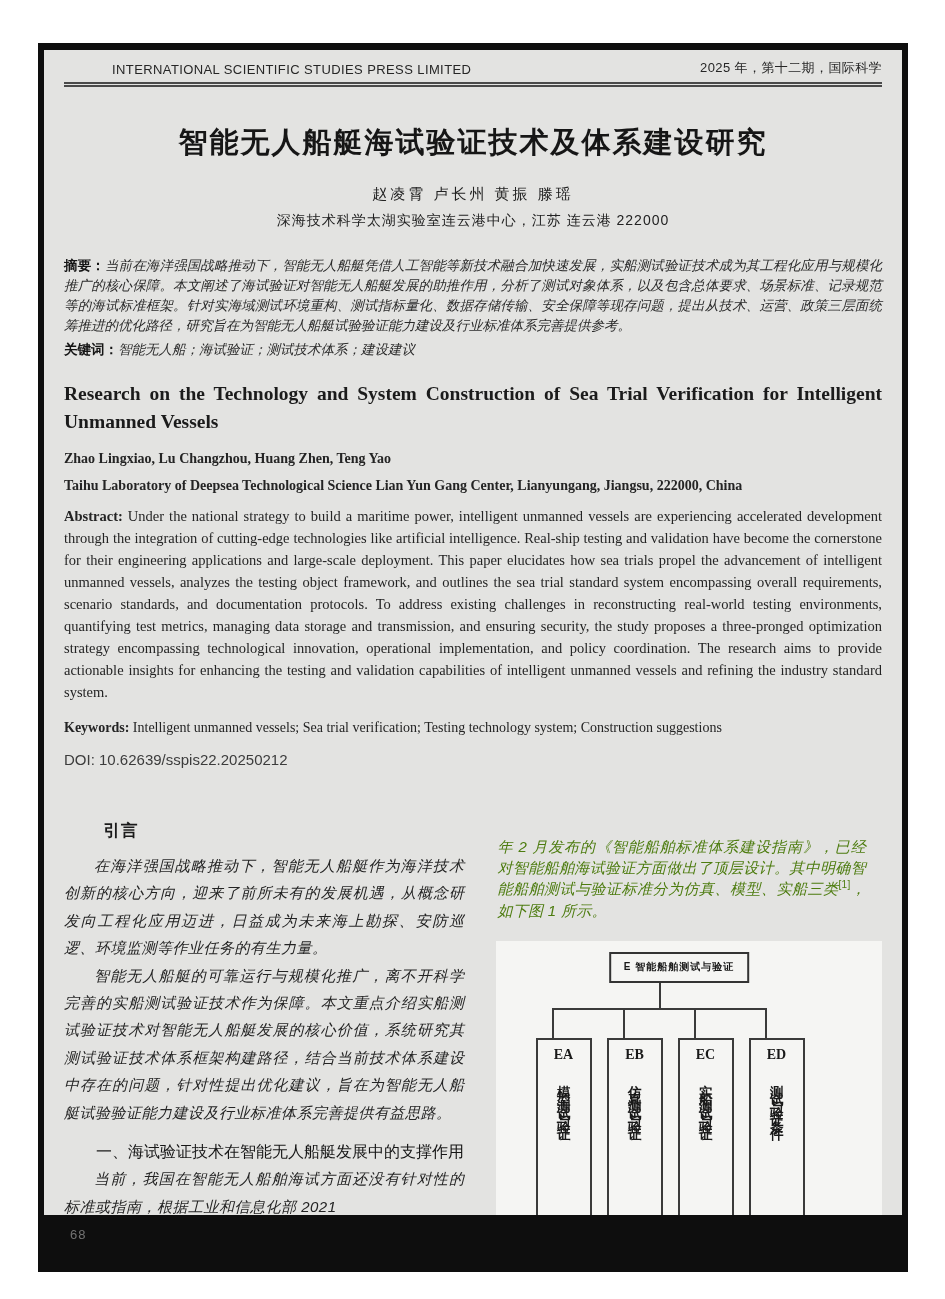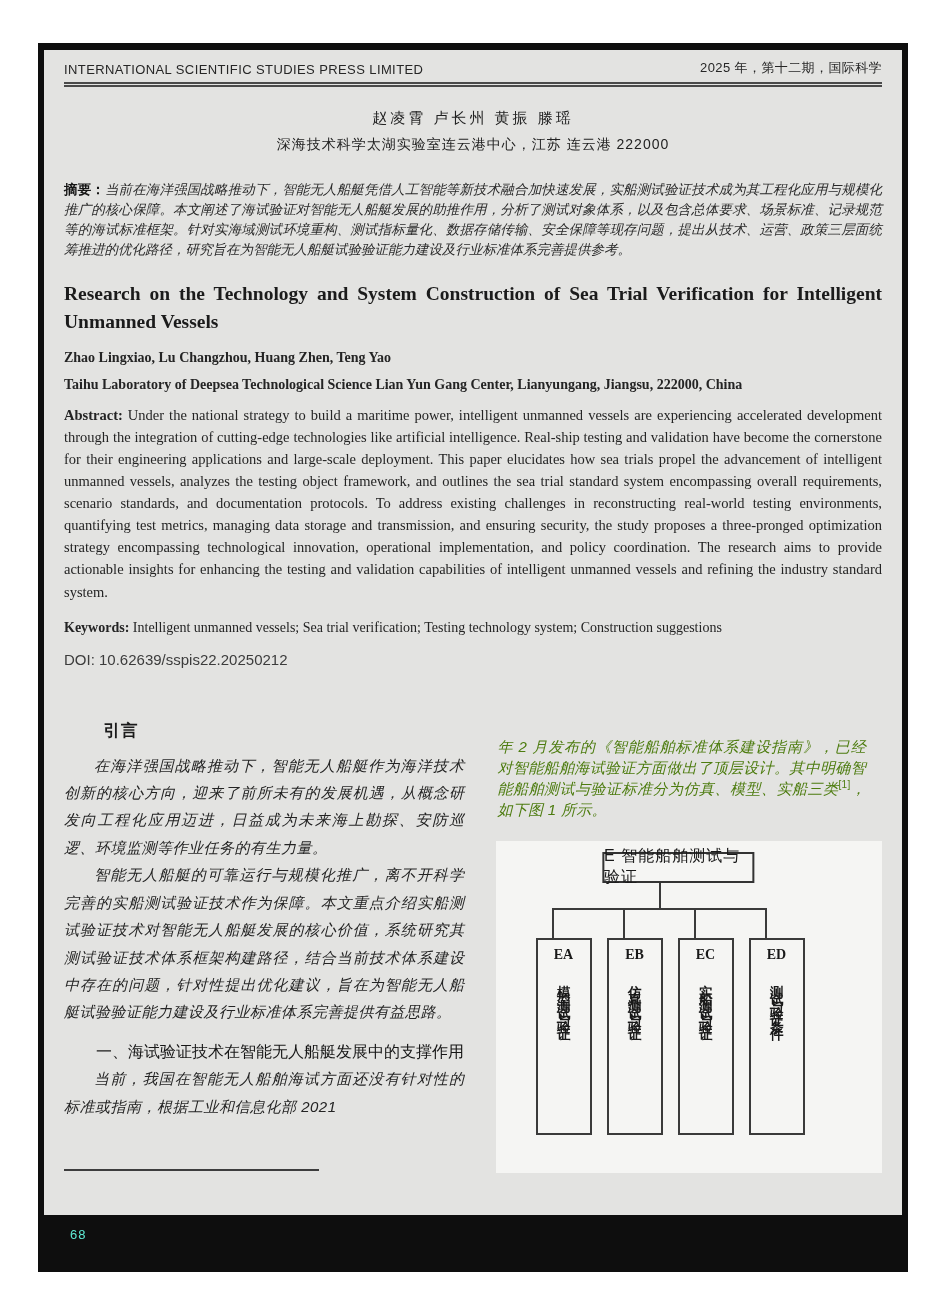--- a/index.html
+++ b/index.html
@@ -1,22 +1,22 @@
 <!DOCTYPE html>
 <html><head>
 <meta charset="utf-8">
 <style>
   html,body{margin:0;padding:0;background:#ffffff;width:945px;height:1299px;overflow:hidden;}
   *{box-sizing:border-box;}
   .scan{position:absolute;left:38px;top:43px;width:870px;height:1229px;background:#0e0e0e;padding:7px 6px 0 6px;font-family:"Liberation Sans",sans-serif;}
   .paper{width:100%;height:1165px;background:#e3e3e1;position:relative;padding:0 20px;overflow:hidden;color:#1d1d1d;}
   .band-bottom{position:relative;height:57px;}
-  .page-num{position:absolute;left:26px;top:12px;color:#5eead4;font-size:13px;letter-spacing:1px;}
+  .page-num{position:absolute;left:26px;top:12px;color:#737373;font-size:13px;letter-spacing:1px;}
 
-  .jheader{display:flex;justify-content:space-between;align-items:flex-end;padding-top:9px;font-size:13px;color:#262626;letter-spacing:.4px;}
+  .jheader{display:flex;justify-content:space-between;align-items:flex-end;padding-top:9px;font-size:13px;color:#262626;letter-spacing:.4px;margin-left:48px;}
   .jrule{margin-top:5px;border-top:2px solid #4a4a4a;height:5px;border-bottom:2px solid #4a4a4a;}
 
   .title-zh{margin-top:36px;text-align:center;font-family:"Liberation Serif",serif;font-weight:bold;font-size:29px;letter-spacing:2px;color:#161616;}
   .authors-zh{margin-top:22px;text-align:center;font-size:15px;letter-spacing:3px;color:#222;}
   .affil-zh{margin-top:8px;text-align:center;font-size:14px;letter-spacing:1px;color:#222;}
 
   .abs-zh{margin-top:26px;font-size:13.5px;line-height:1.48;text-align:justify;color:#2a2a2a;font-style:italic;}
   .abs-zh b,.kw-zh b{font-style:normal;color:#151515;}
   .kw-zh{margin-top:4px;font-size:13.5px;line-height:1.5;color:#2a2a2a;font-style:italic;}
 
@@ -33,42 +33,44 @@
   .h-intro{font-size:16.5px;font-weight:bold;text-indent:2.4em;color:#1a1a1a;letter-spacing:1px;}
   .p-zh{margin:0;font-size:15px;line-height:1.83;text-align:justify;text-indent:2em;letter-spacing:.5px;color:#242424;font-style:italic;}
   .p-zh.first{margin-top:10px;}
   .h-sec{margin-top:12px;font-size:16px;font-weight:normal;line-height:1.7;text-indent:2em;text-align:justify;color:#161616;}
   .p-right{margin:16px;font-size:15px;line-height:1.42;text-align:justify;letter-spacing:.3px;color:#4d7c0f;font-style:italic;}
   .p-right sup{font-size:10px;font-style:normal;}
   .footnote-wrap{margin-top:auto;padding-bottom:2px;}
   .footnote-rule{width:255px;border-top:2px solid #3d3d3d;}
 
   .fig-panel{position:relative;margin-left:14px;margin-top:4px;width:calc(100% - 14px);height:332px;background:#f5f5f3;}
-  .fig-root{position:absolute;left:50%;top:11px;transform:translateX(-57%);width:152px;height:31px;border:2px solid #333;display:flex;align-items:center;justify-content:center;font-size:16px;font-weight:normal;color:#191919;letter-spacing:1px;}
+  .fig-root{position:absolute;left:50%;top:11px;transform:translateX(-57%);width:140px;height:31px;border:2px solid #333;display:flex;align-items:center;justify-content:center;font-size:10px;font-weight:bold;color:#191919;letter-spacing:1px;}
   .fline{position:absolute;background:#3a3a3a;}
   .fig-node{position:absolute;top:97px;width:56px;height:197px;border:2px solid #3a3a3a;display:flex;flex-direction:column;align-items:center;padding-top:7px;}
   .fig-code{font-family:"Liberation Serif",serif;font-weight:bold;font-size:14px;color:#191919;}
   .fig-vlabel{margin-top:11px;writing-mode:vertical-rl;text-orientation:upright;font-size:13.5px;font-weight:bold;letter-spacing:7px;color:#191919;line-height:1;}
 </style>
 </head>
 <body>
 
 <div class="scan">
   <div class="paper">
 
     <div class="jheader">
       <span>INTERNATIONAL SCIENTIFIC STUDIES PRESS LIMITED</span>
       <span>2025 年，第十二期，国际科学</span>
     </div>
     <div class="jrule"></div>
 
+    <div class="title-zh">智能无人船艇海试验证技术及体系建设研究</div>
     <div class="authors-zh">赵凌霄  卢长州  黄振  滕瑶</div>
     <div class="affil-zh">深海技术科学太湖实验室连云港中心，江苏 连云港 222000</div>
 
     <div class="abs-zh"><b>摘要：</b><span>当前在海洋强国战略推动下，智能无人船艇凭借人工智能等新技术融合加快速发展，实船测试验证技术成为其工程化应用与规模化推广的核心保障。本文阐述了海试验证对智能无人船艇发展的助推作用，分析了测试对象体系，以及包含总体要求、场景标准、记录规范等的海试标准框架。针对实海域测试环境重构、测试指标量化、数据存储传输、安全保障等现存问题，提出从技术、运营、政策三层面统筹推进的优化路径，研究旨在为智能无人船艇试验验证能力建设及行业标准体系完善提供参考。</span></div>
+    <div class="kw-zh"><b>关键词：</b><span>智能无人船；海试验证；测试技术体系；建设建议</span></div>
 
     <div class="title-en en">Research on the Technology and System Construction of Sea Trial Verification for Intelligent Unmanned Vessels</div>
     <div class="authors-en en">Zhao Lingxiao, Lu Changzhou, Huang Zhen, Teng Yao</div>
     <div class="affil-en en">Taihu Laboratory of Deepsea Technological Science Lian Yun Gang Center, Lianyungang, Jiangsu, 222000, China</div>
     <div class="abs-en en"><b>Abstract:</b> <span>Under the national strategy to build a maritime power, intelligent unmanned vessels are experiencing accelerated development through the integration of cutting-edge technologies like artificial intelligence. Real-ship testing and validation have become the cornerstone for their engineering applications and large-scale deployment. This paper elucidates how sea trials propel the advancement of intelligent unmanned vessels, analyzes the testing object framework, and outlines the sea trial standard system encompassing overall requirements, scenario standards, and documentation protocols. To address existing challenges in reconstructing real-world testing environments, quantifying test metrics, managing data storage and transmission, and ensuring security, the study proposes a three-pronged optimization strategy encompassing technological innovation, operational implementation, and policy coordination. The research aims to provide actionable insights for enhancing the testing and validation capabilities of intelligent unmanned vessels and refining the industry standard system.</span></div>
     <div class="kw-en en"><b>Keywords:</b> <span>Intelligent unmanned vessels; Sea trial verification; Testing technology system; Construction suggestions</span></div>
     <div class="doi">DOI: 10.62639/sspis22.20250212</div>
 
     <div class="cols">
       <div class="col">

